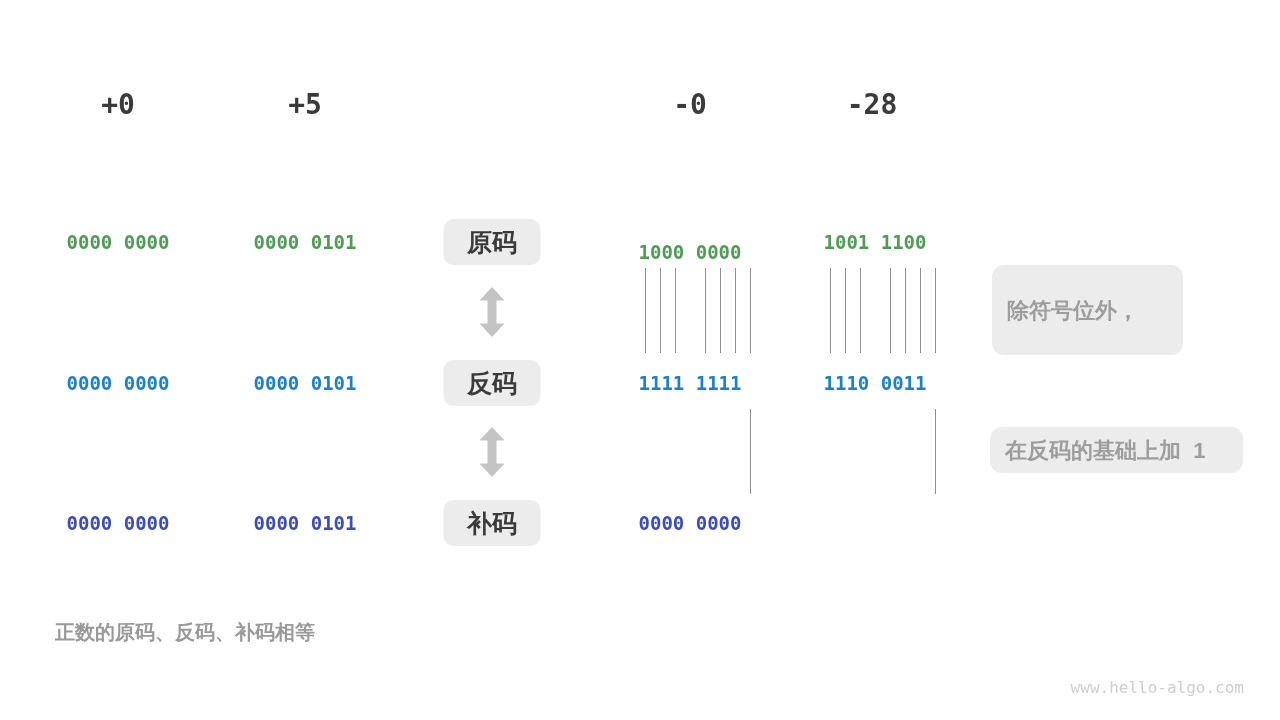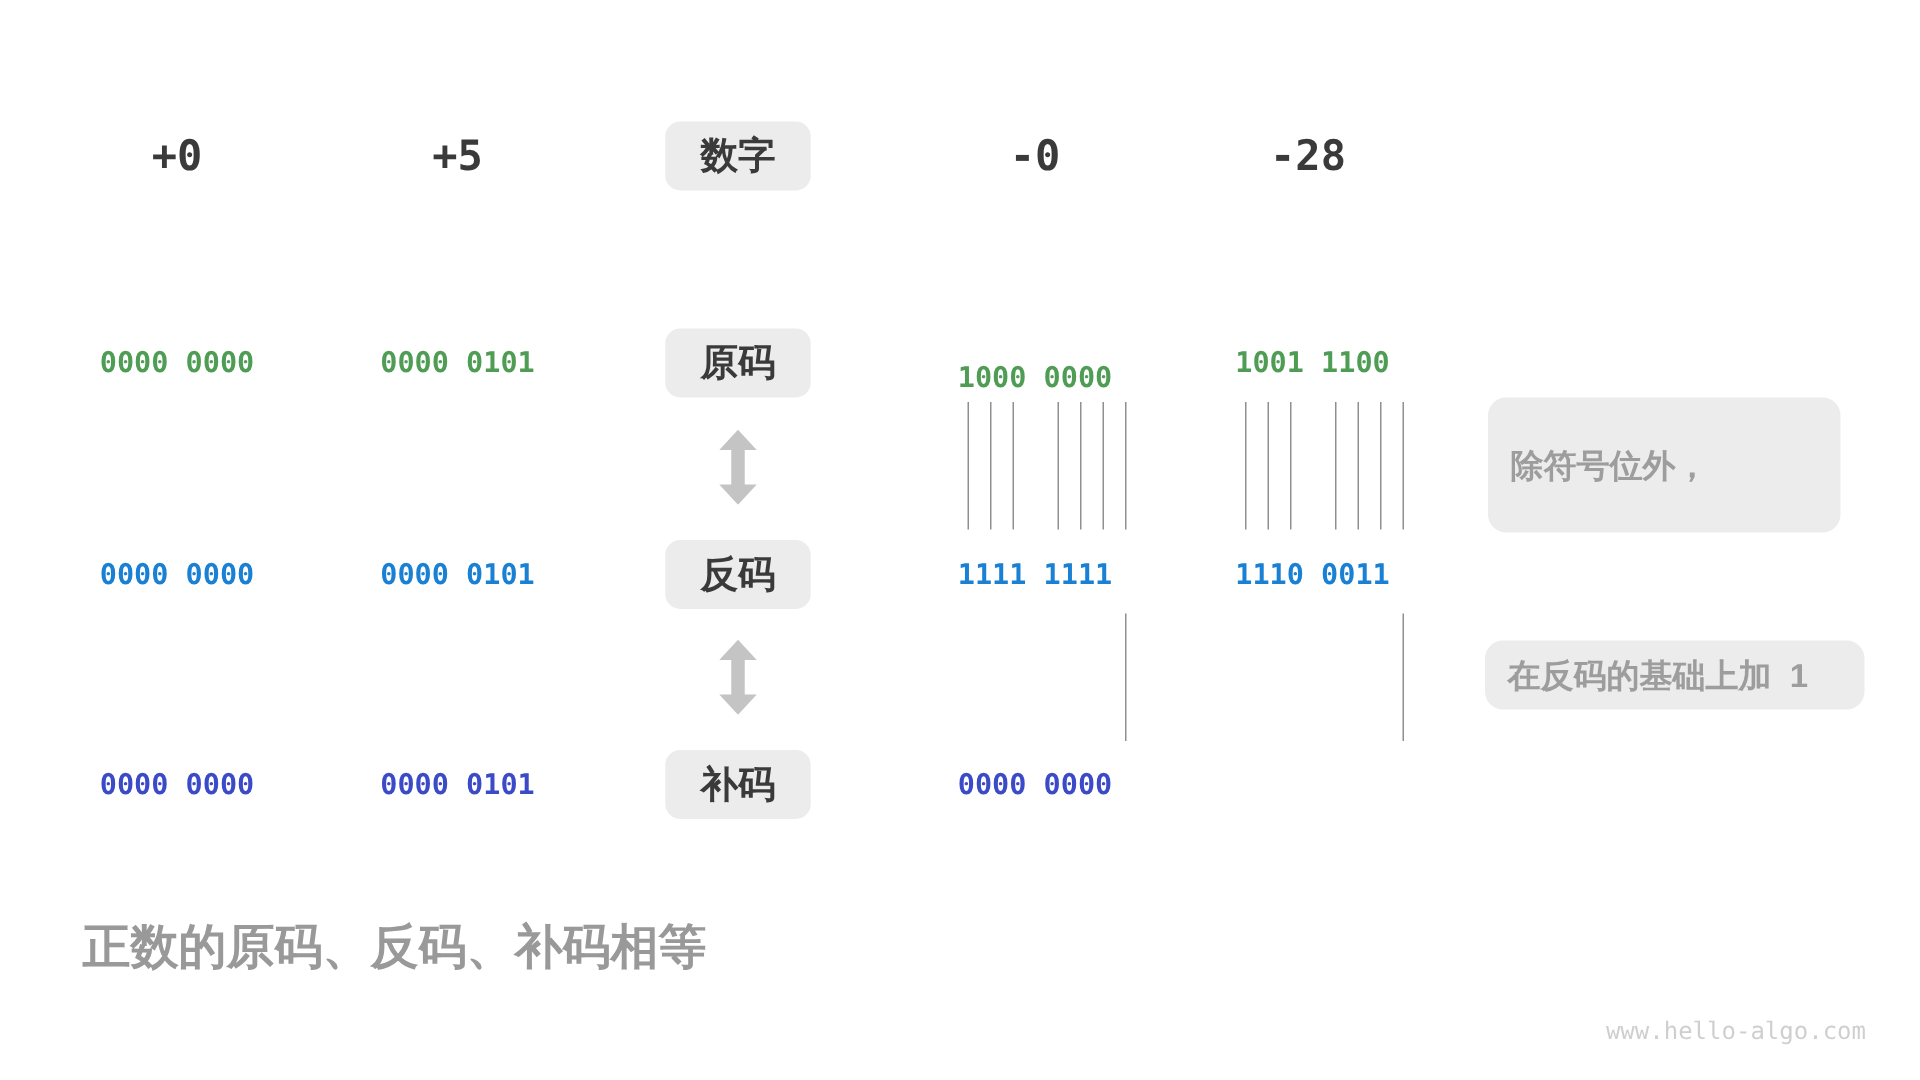--- a/index.html
+++ b/index.html
@@ -35,46 +35,43 @@
   .tick.long{top:268px;height:85px;}
   .tick.low{top:409px;height:85px;}
   
   .arrow{position:absolute;transform:translate(-50%,-50%);}
   
   .note{
     position:absolute;background:#ececec;border-radius:12px;
     color:#9d9d9d;font-weight:700;font-size:22px;line-height:37px;
     padding:8px 15px;box-sizing:border-box;white-space:pre;
   }
-  .note1{left:992px;top:265px;width:235px;height:90px;display:flex;flex-direction:column;justify-content:center;}
+  .note1{left:992px;top:265px;width:191px;height:90px;display:flex;flex-direction:column;justify-content:center;}
   .note2{left:990px;top:427px;width:253px;height:46px;display:flex;align-items:center;}
   
   .caption{
     position:absolute;transform:translateY(-50%);
-    font-weight:700;font-size:32px;color:#999999;white-space:pre;
+    font-weight:700;font-size:20px;color:#999999;white-space:pre;
   }
   
   .watermark{
     position:absolute;right:36px;top:687px;transform:translateY(-50%);
     font-family:"DejaVu Sans Mono",monospace;font-size:16px;color:#cfcfcf;white-space:pre;margin-left:28px;
   }
 </style>
 </head>
 <body>
 
 <div class="canvas">
 
   <div class="cc hdr" style="left:118px;top:104px">+0</div>
   <div class="cc hdr" style="left:305px;top:104px">+5</div>
   <div class="cc hdr" style="left:690px;top:104px">-0</div>
   <div class="cc hdr" style="left:872px;top:104px">-28</div>
 
-  <div class="pill" style="left:492px;top:104px">
-    <span>数字</span>
-  </div>
   <div class="pill green" style="left:492px;top:242px">
     <span>原码</span>
   </div>
   <div class="pill blue" style="left:492px;top:383px">
     <span>反码</span>
   </div>
   <div class="pill indigo" style="left:492px;top:523px">
     <span>补码</span>
   </div>
 

